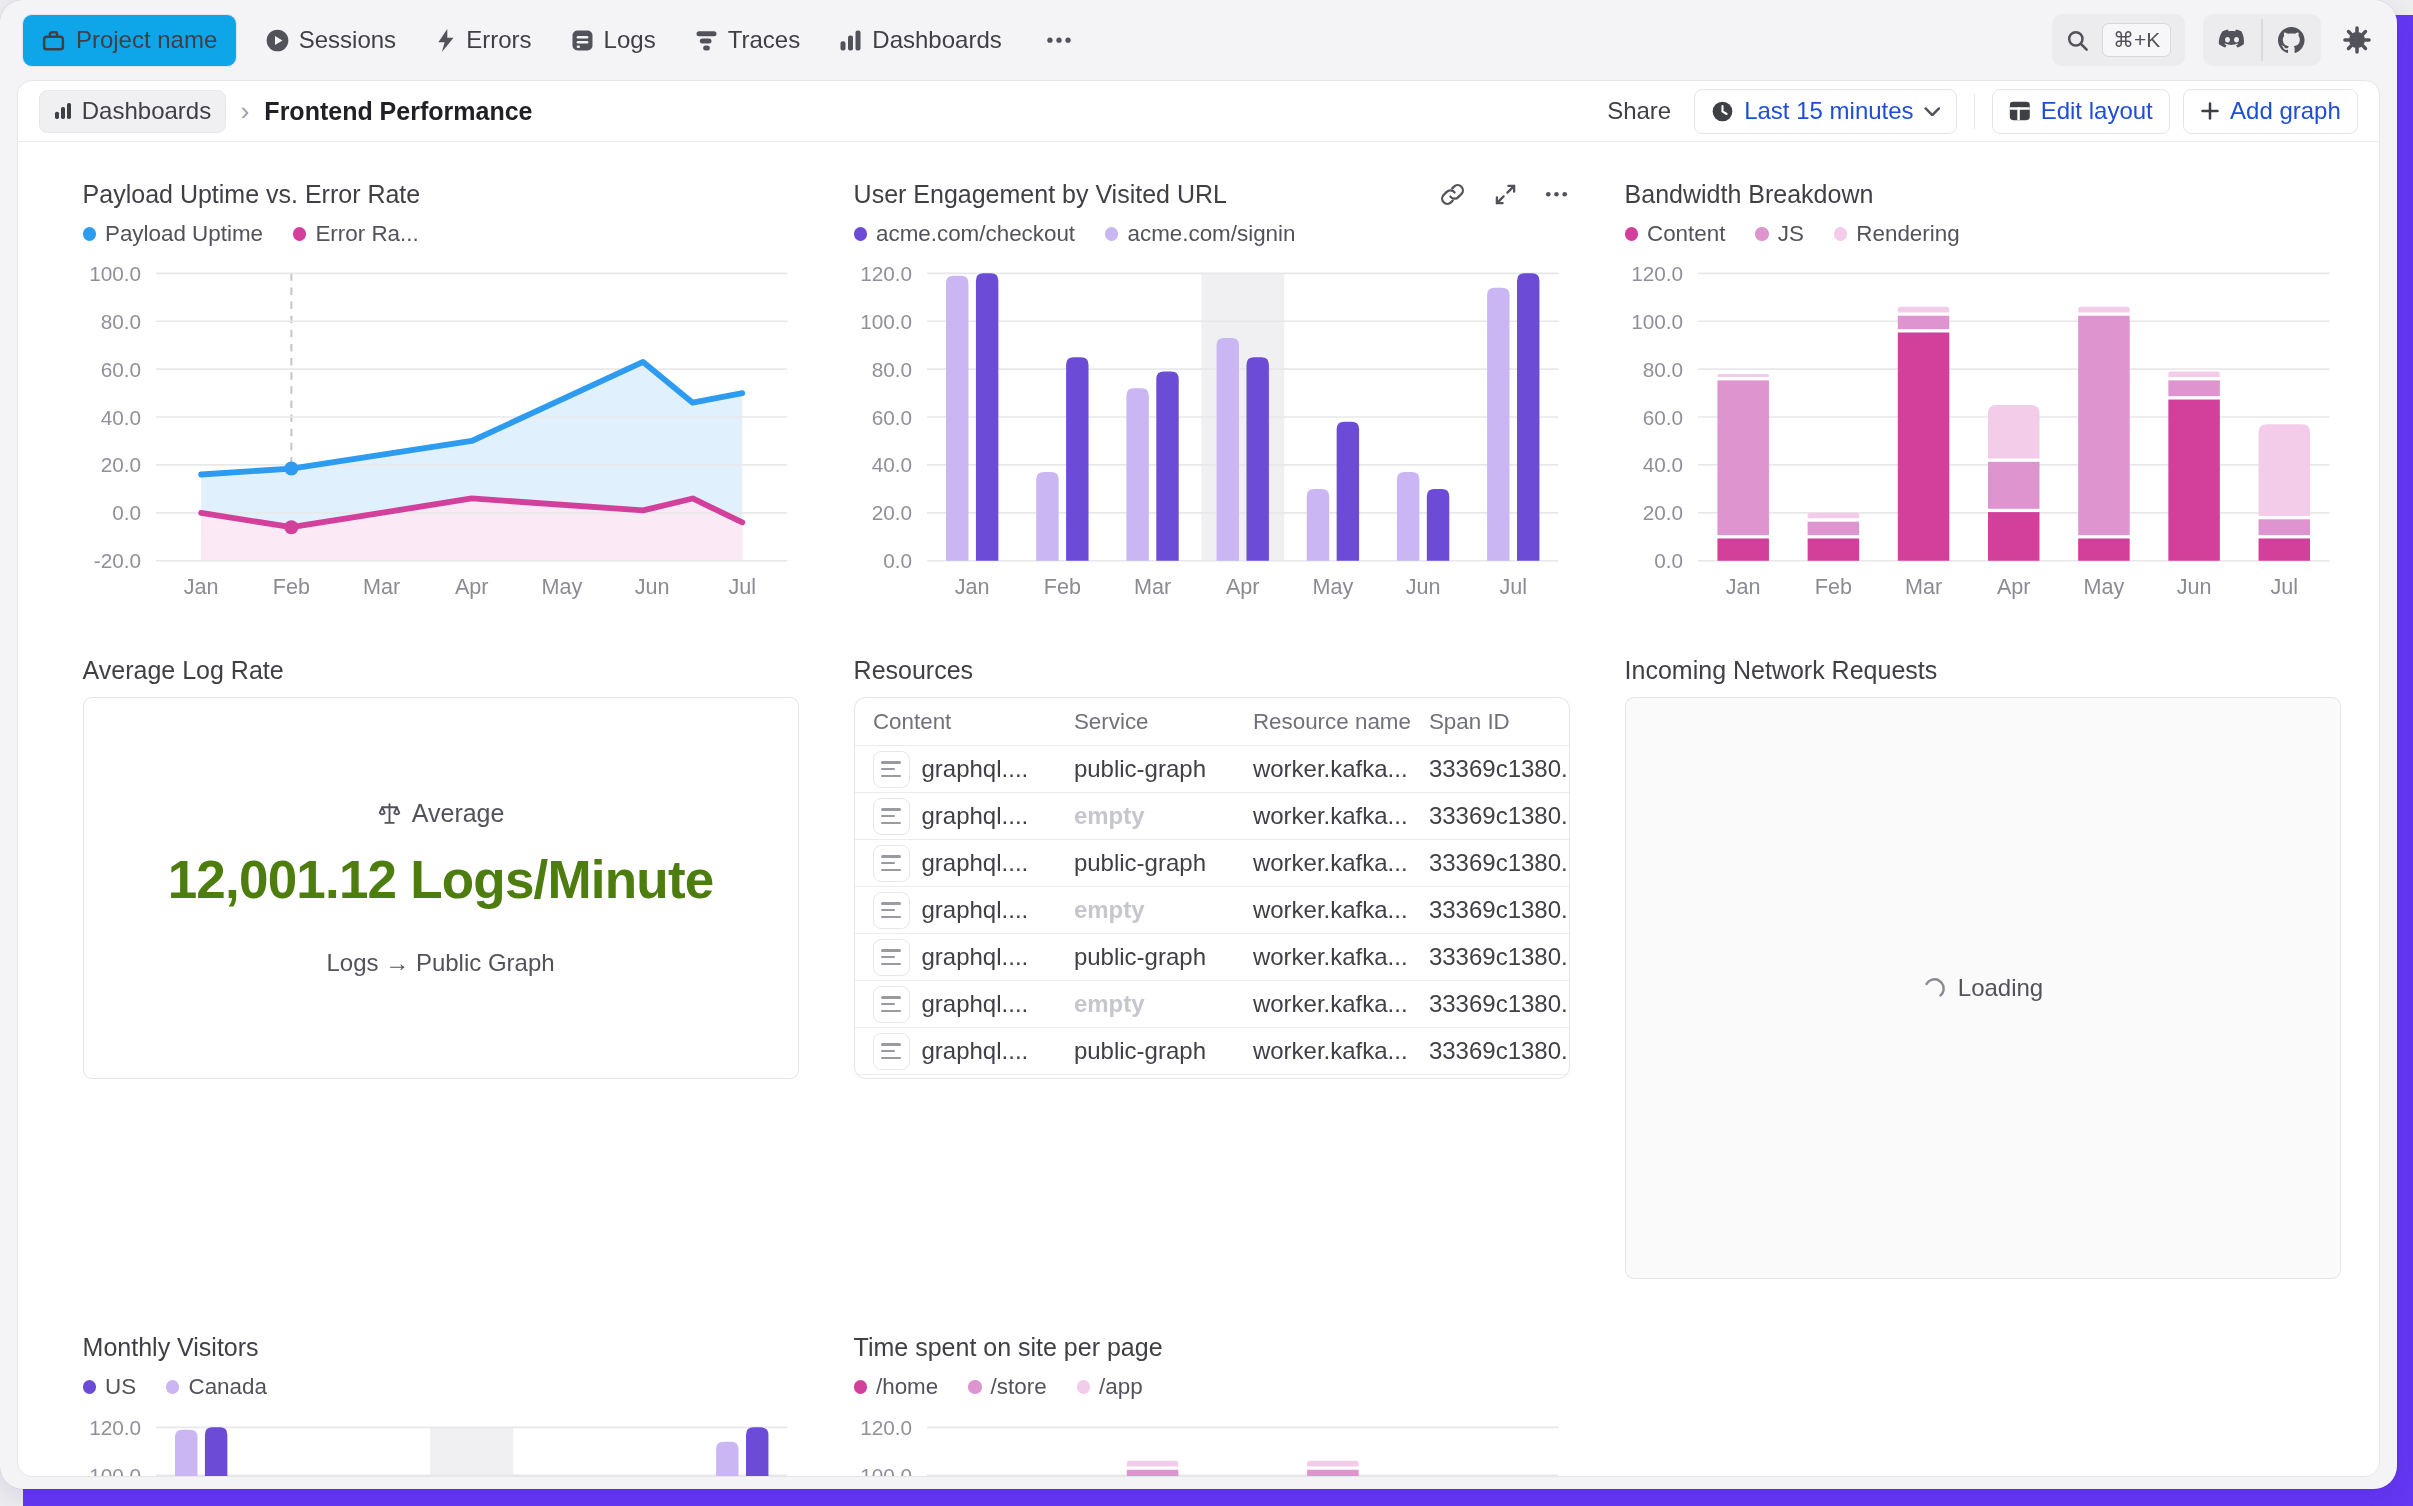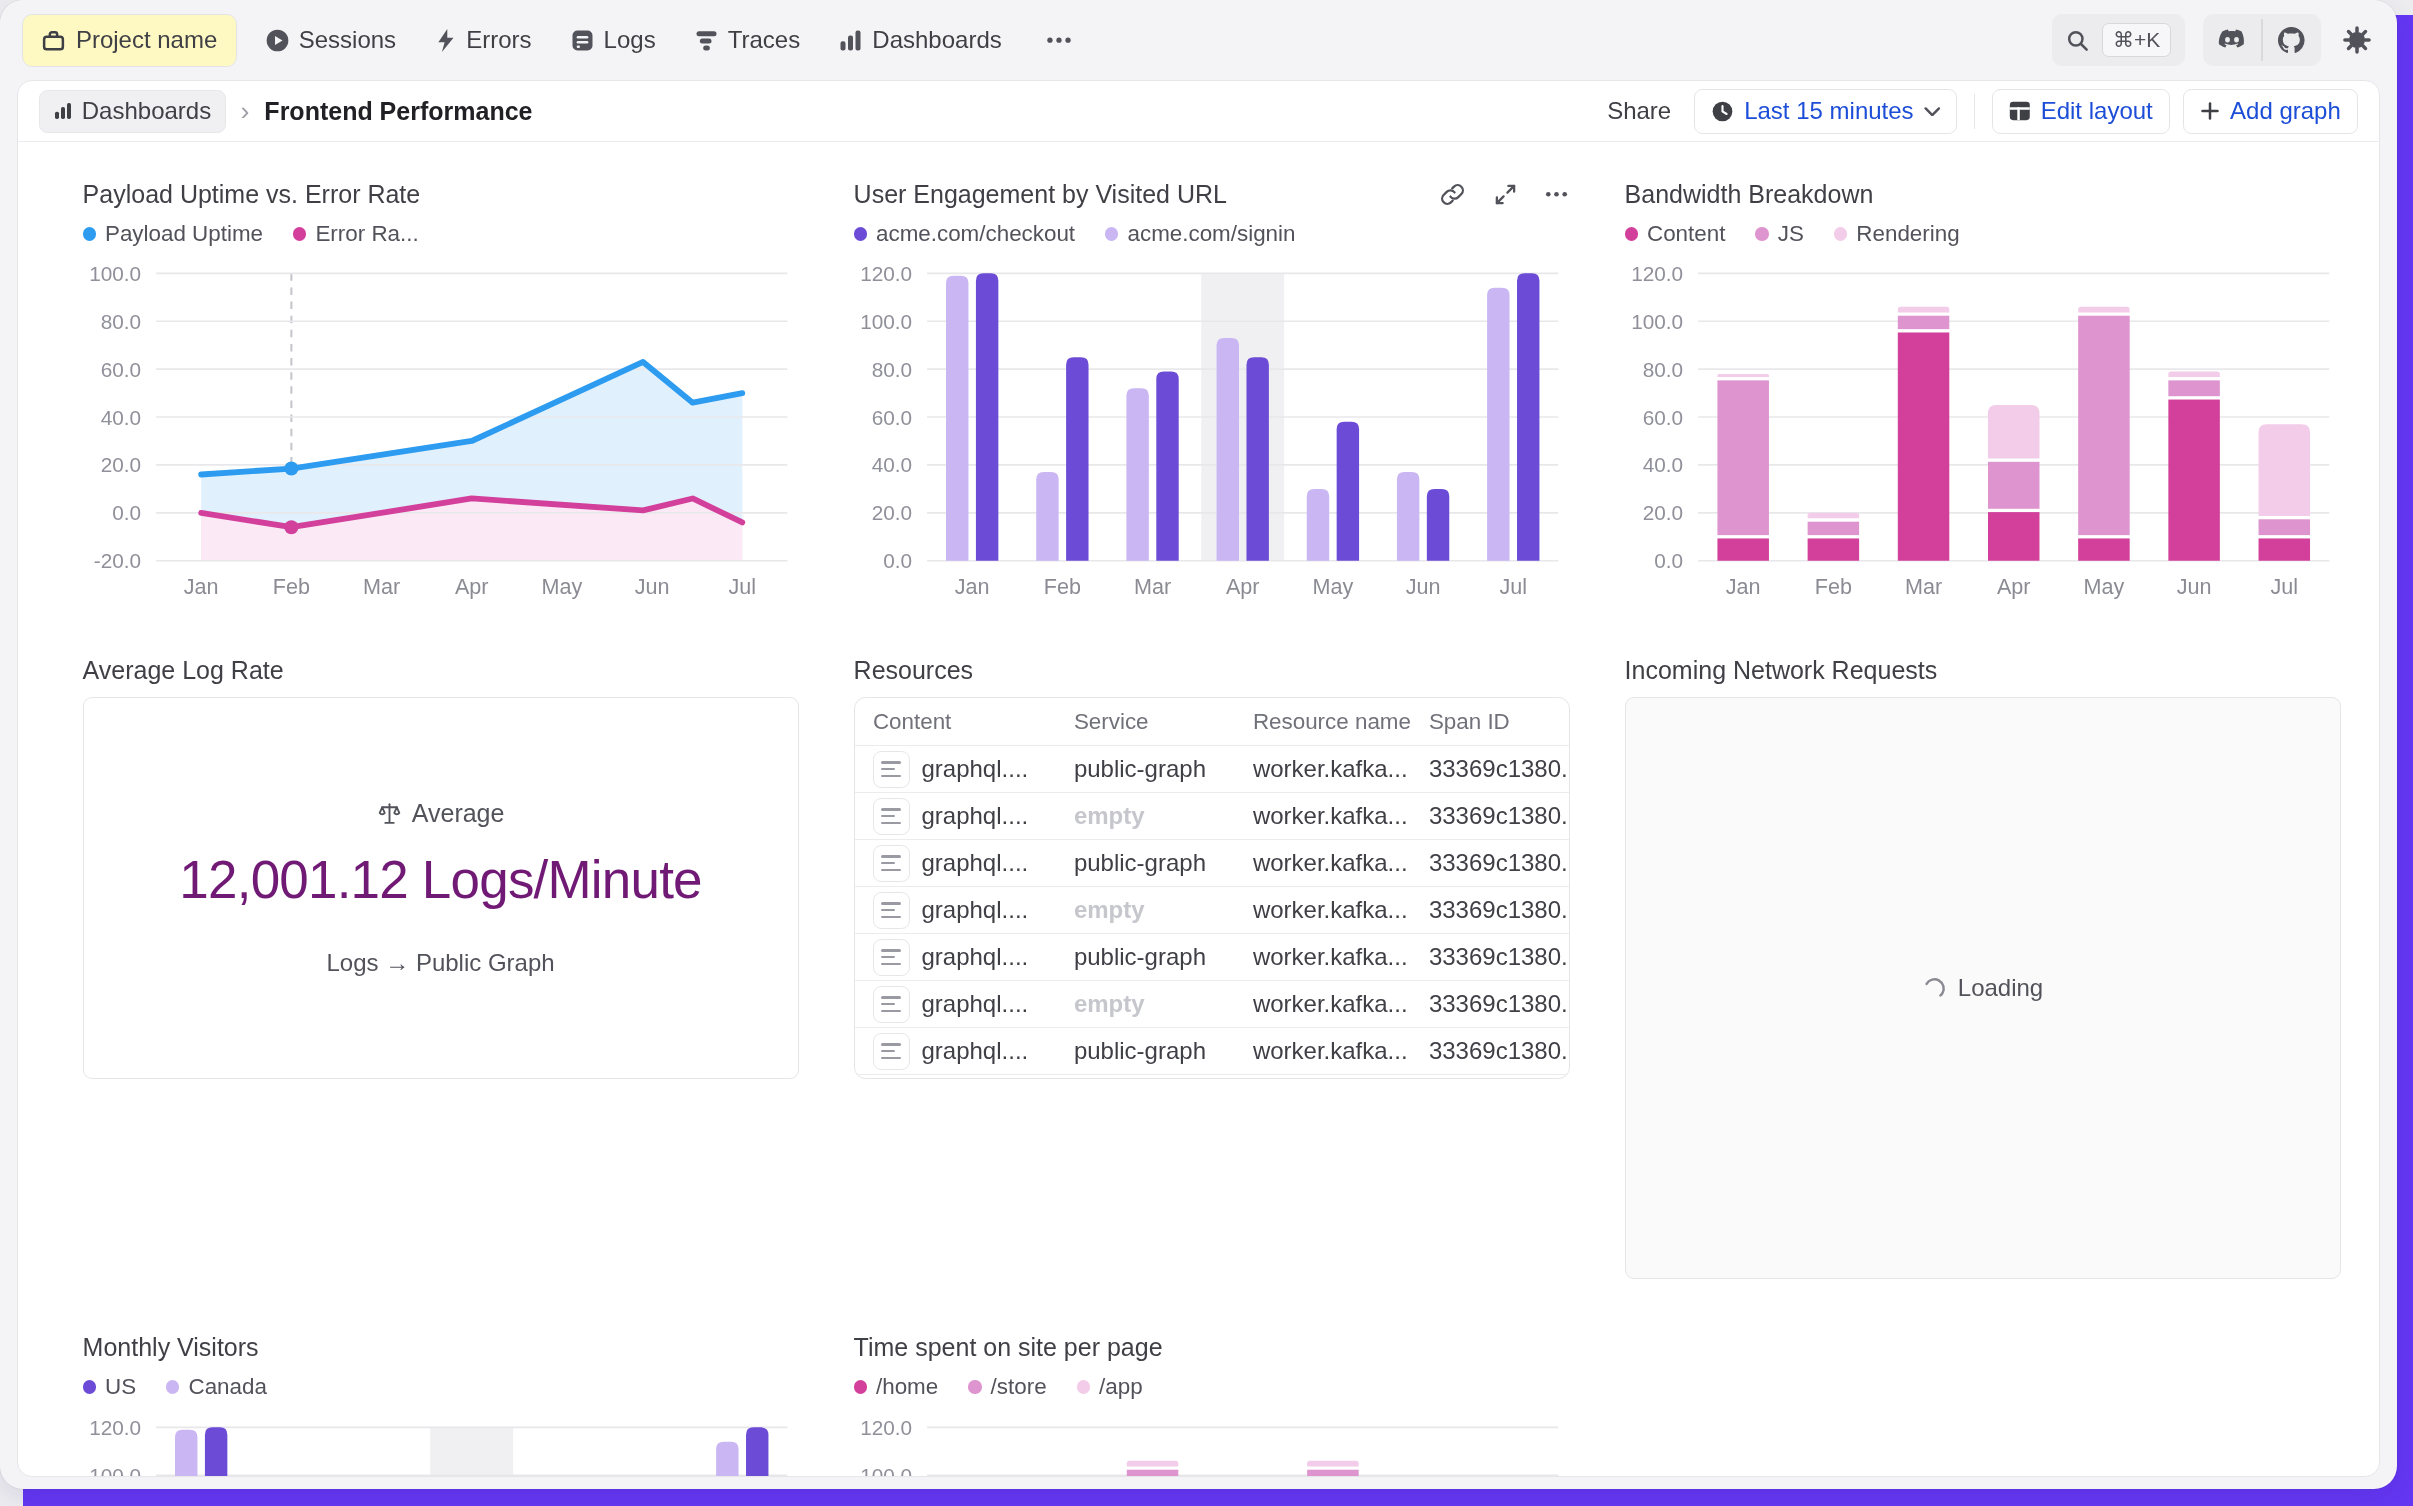--- a/index.html
+++ b/index.html
@@ -8,21 +8,21 @@
   .stage { position:relative; width:2413px; height:1506px; }
   .purple-frame { position:absolute; left:23px; top:15px; right:-33px; bottom:-33px;
     background:#6437f2; border-radius:30px; }
   .app { position:absolute; left:0; top:0; width:2397px; height:1489px;
     background:#f4f4f6; border-radius:23px; overflow:hidden;
     box-shadow:0 0 0 0.8px rgba(0,0,0,.05), 0 8.3px 25px rgba(40,20,120,.10); }
 
   
   .topnav { height:80px; display:flex; align-items:center; padding:0 21.6px; }
   .project-btn { display:flex; align-items:center; gap:10px; height:53px; padding:0 18.3px;
-    background:#fef9c3; border:1.7px solid #e4e4e7; border-radius:10px; cursor:pointer;
+    background:#0ea5e9; border:1.7px solid #e4e4e7; border-radius:10px; cursor:pointer;
     font-size:24px; font-weight:500; color:#3f3f46; margin-right:28px; font-family:inherit; }
   .nav-items { display:flex; align-items:center; gap:38px; }
   .nav-item { display:flex; align-items:center; gap:9.1px; font-size:24px; font-weight:500;
     color:#3f3f46; cursor:pointer; text-decoration:none; }
   .nav-more { background:none; border:none; cursor:pointer; display:flex; padding:5px; }
   .nav-right { margin-left:auto; display:flex; align-items:center; gap:18.3px; }
   .search-btn { display:flex; align-items:center; gap:11.6px; height:52px; padding:0 13.3px;
     background:#ececee; border:none; border-radius:10px; cursor:pointer; }
   .kbd { border:1.7px solid #d8d8dc; background:#f7f7f9; border-radius:6.6px; padding:4.2px 10px;
     font-size:21px; color:#52525b; font-family:inherit; }
@@ -66,21 +66,21 @@
 
   .box { border:1.7px solid #e5e5e8; border-radius:9px; background:#fff; height:382px;
     display:flex; align-items:center; justify-content:center; }
   .box.tall { height:582px; }
   .box.gray { background:#fafafa; }
 
   
   .bignum-inner { text-align:center; }
   .bignum-label { display:flex; align-items:center; justify-content:center; gap:10px;
     font-size:25px; font-weight:500; color:#52525b; margin-bottom:21.6px; }
-  .bignum-value { font-size:53px; font-weight:400; color:#701a75; letter-spacing:-0.8px; margin-bottom:39px; }
+  .bignum-value { font-size:53px; font-weight:700; color:#4d7c0f; letter-spacing:-0.8px; margin-bottom:39px; }
   .bignum-sub { font-size:24px; color:#52525b; }
 
   
   .table-card { border:1.7px solid #e5e5e8; border-radius:11.6px; background:#fff; height:382px; overflow:hidden; }
   .t-row { display:grid; grid-template-columns:201px 179px 176px 1fr; align-items:center;
     height:47px; border-bottom:1.7px solid #ececef; padding:0 0 0 18.3px; }
   .t-row.head { height:48px; }
   .t-row.head span { font-size:22.4px; color:#71717a; font-weight:500; }
   .t-cell { font-size:24px; color:#3f3f46; font-weight:500; white-space:nowrap; overflow:hidden; }
   .t-cell.dim { color:#c6c6cd; font-weight:700; }

